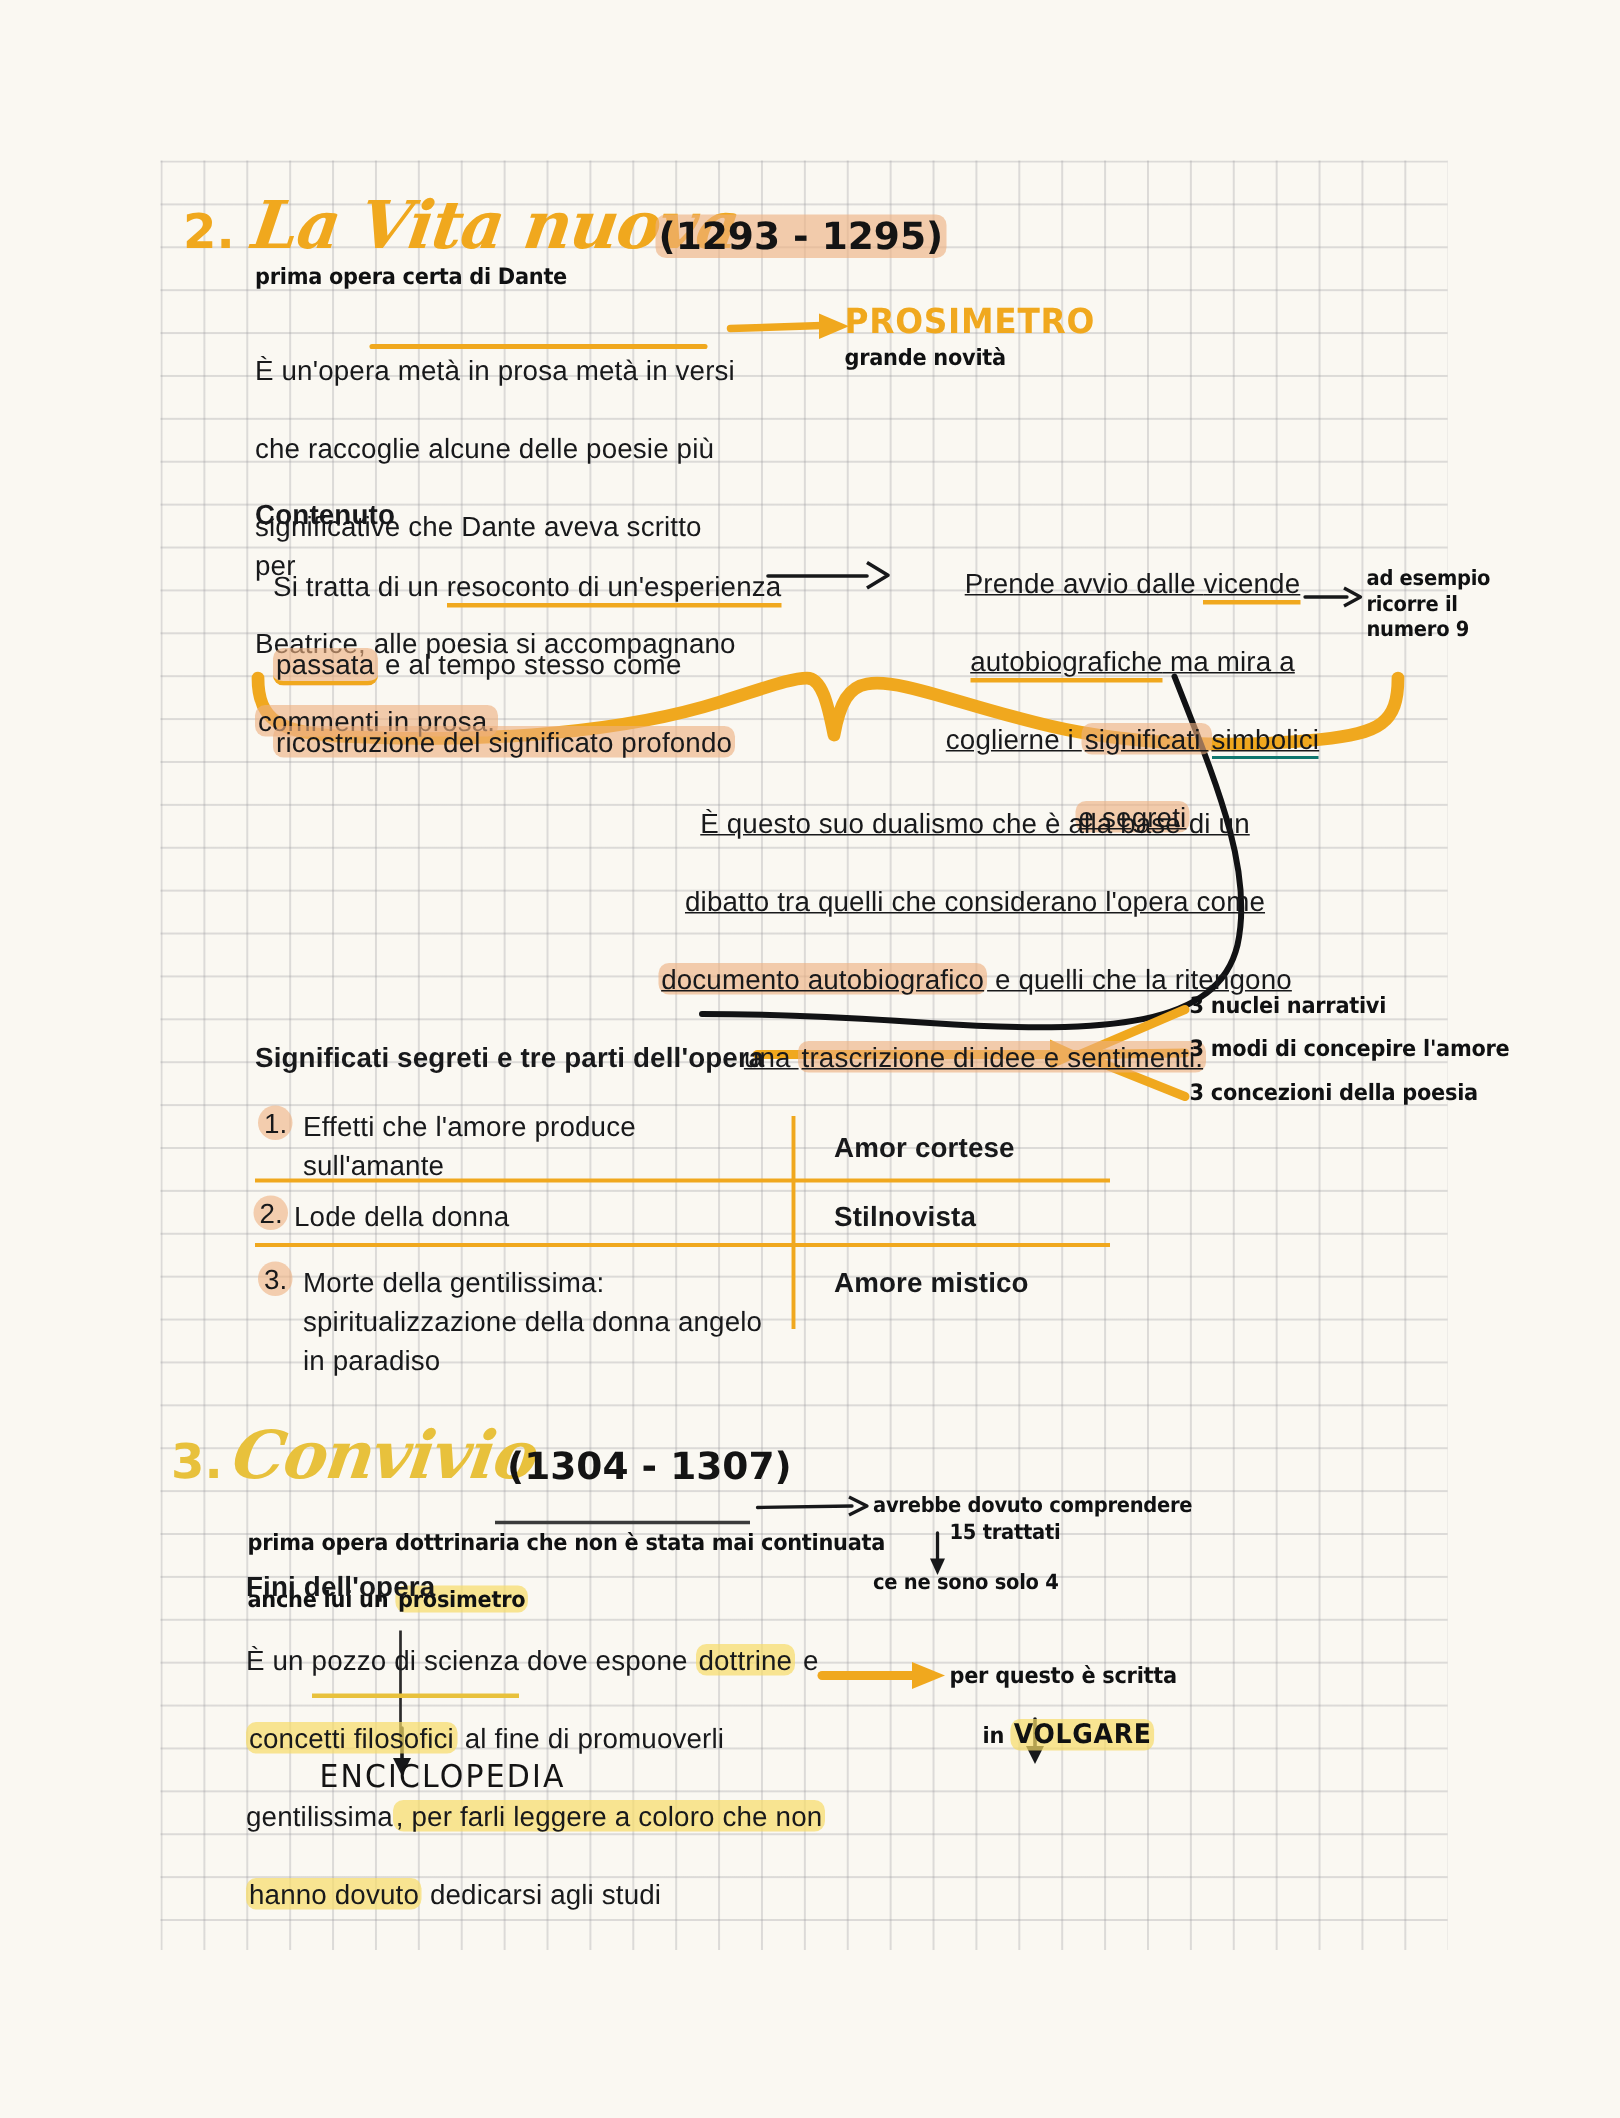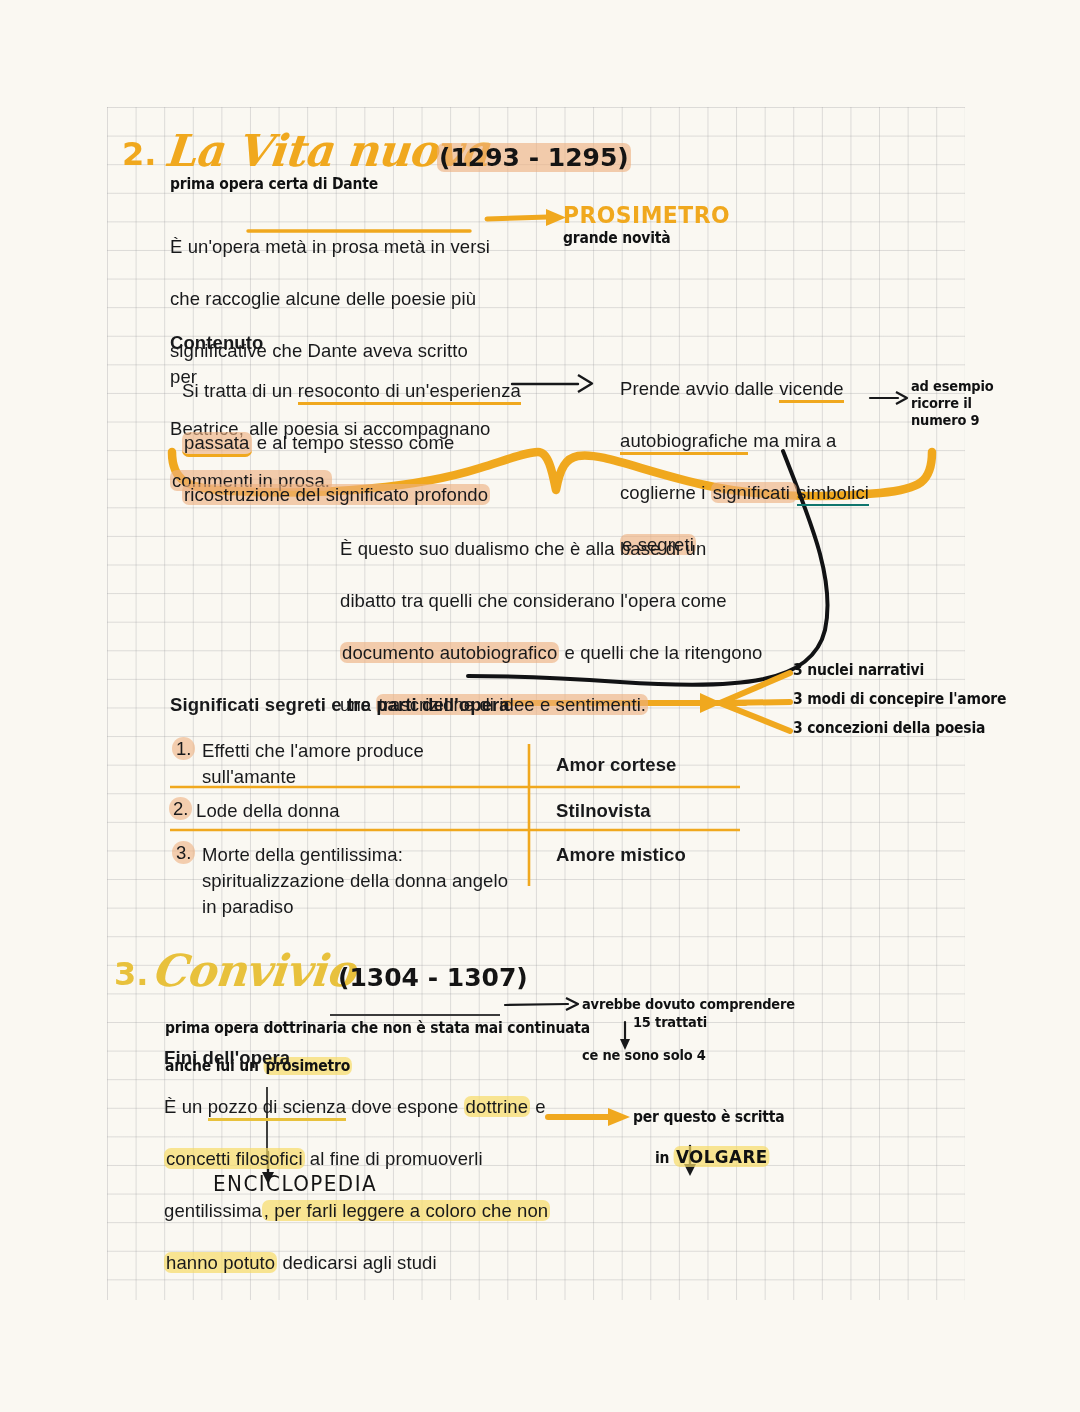--- a/index.html
+++ b/index.html
@@ -40,21 +40,21 @@
   .abs { position: absolute; }
   .body-text {
     font-family: "Liberation Sans", sans-serif;
     font-size: 18.5px;
     line-height: 26px;
     color: #18191b;
     white-space: pre-line;
     letter-spacing: .1px;
   }
   .bold { font-weight: bold; }
-  .center { text-align: left; }
+  .center { text-align: center; text-decoration: underline; }
 
   
   .hand {
     font-family: "DejaVu Sans", sans-serif;
     font-size: 15px;
     font-weight: bold;
     line-height: 19px;
     color: #101112;
     transform: scaleX(0.93);
     transform-origin: left top;
@@ -103,21 +103,21 @@
     letter-spacing: 1.5px;
     transform: scaleX(0.95);
     transform-origin: left top;
   }
 
   
   .hl-peach { background: rgba(238,176,128,0.62); box-decoration-break: clone; -webkit-box-decoration-break: clone; padding: 0 2px; border-radius: 7px; }
   .hl-yellow { background: rgba(246,219,104,0.70); box-decoration-break: clone; -webkit-box-decoration-break: clone; padding: 0 2px; border-radius: 7px; }
   .ul-orange { border-bottom: 3px solid #f0a81e; padding-bottom: 1px; }
   .ul-dark { border-bottom: 2px solid #0f766e; padding-bottom: 1px; }
-  .ul-gold { border-bottom: 3px solid #e8c13c; padding-bottom: 1px; }
+  .ul-gold { border-bottom: 3px solid #e8c13c; padding-bottom: 12px; }
 
   .num-bullet {
     position: absolute;
     font-family: "Liberation Sans", sans-serif;
     font-size: 18.5px;
     color: #18191b;
   }
   .num-bullet .circ {
     background: rgba(238,176,128,0.60);
     border-radius: 50%;
@@ -290,21 +290,21 @@
   <div class="abs hand" style="left:582px; top:995px; font-size:14px;">avrebbe dovuto comprendere</div>
   <div class="abs hand" style="left:633px; top:1013px; font-size:14px;">15 trattati</div>
   <div class="abs hand" style="left:582px; top:1046px; font-size:14px;">ce ne sono solo  4</div>
 
   <div class="abs body-text bold" style="left:164px; top:1045px;">Fini dell'opera</div>
 
   <div class="abs body-text" style="left:164px; top:1068px; width:400px;">
     <span>È un </span><span class="ul-gold">pozzo di scienza</span><span> dove espone </span><span class="hl-yellow">dottrine</span><span> e</span><br>
     <span class="hl-yellow">concetti filosofici</span><span> al fine di promuoverli</span><br>
     <span>gentilissima</span><span class="hl-yellow">, per farli leggere a coloro che non</span><br>
-    <span class="hl-yellow">hanno potuto</span><span> dedicarsi agli studi</span>
+    <span class="hl-yellow">hanno dovuto</span><span> dedicarsi agli studi</span>
   </div>
 
   <div class="abs hand-caps-blk" style="left:213px; top:1172px;">ENCICLOPEDIA</div>
 
   <div class="abs hand" style="left:633px; top:1108px; font-size:15px;">per questo è scritta</div>
   <div class="abs hand" style="left:655px; top:1128px; font-size:15px;">
     <span>in </span><span class="hl-yellow" style="font-size:18px; letter-spacing:.5px;">VOLGARE</span>
   </div>
 
 

